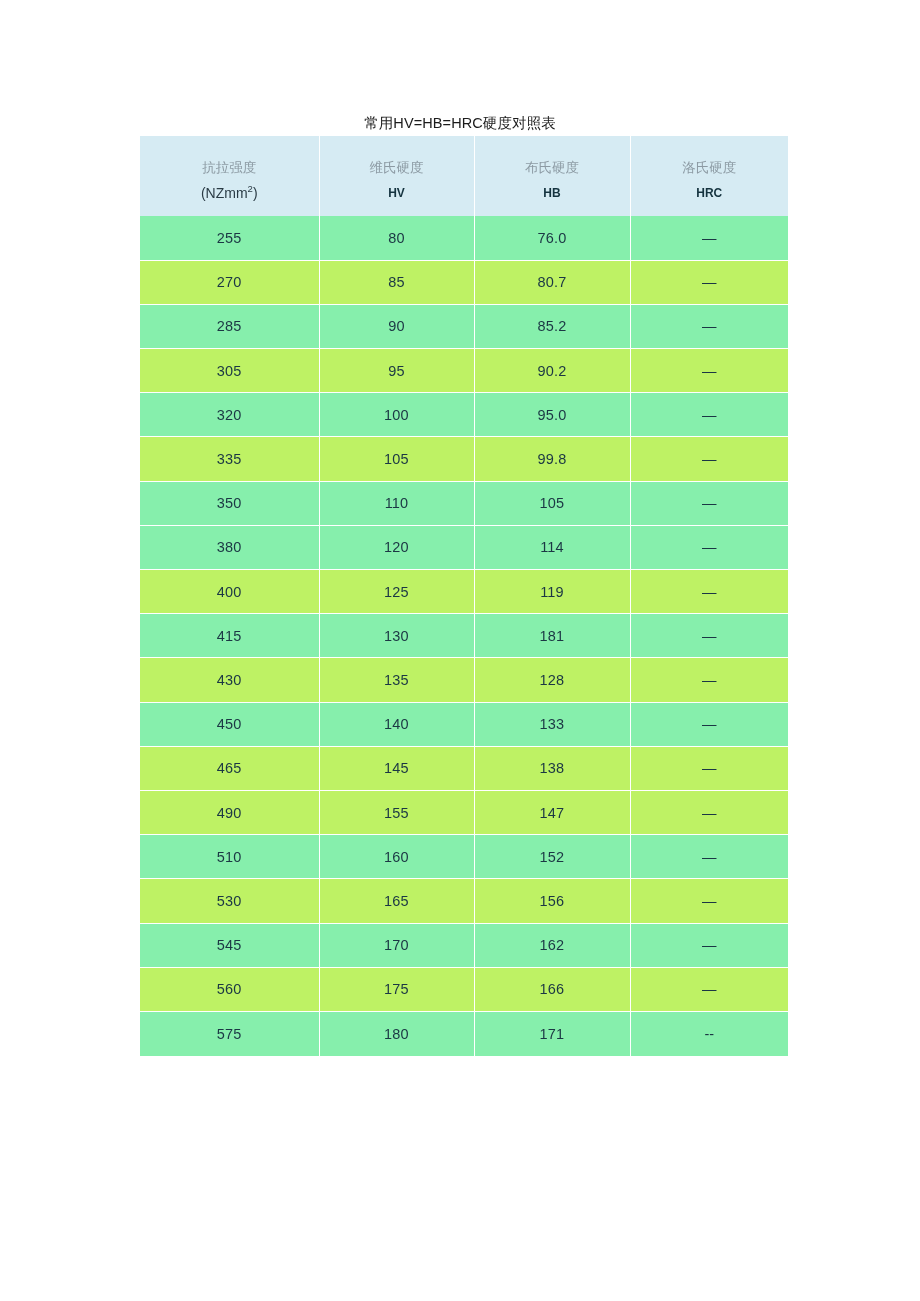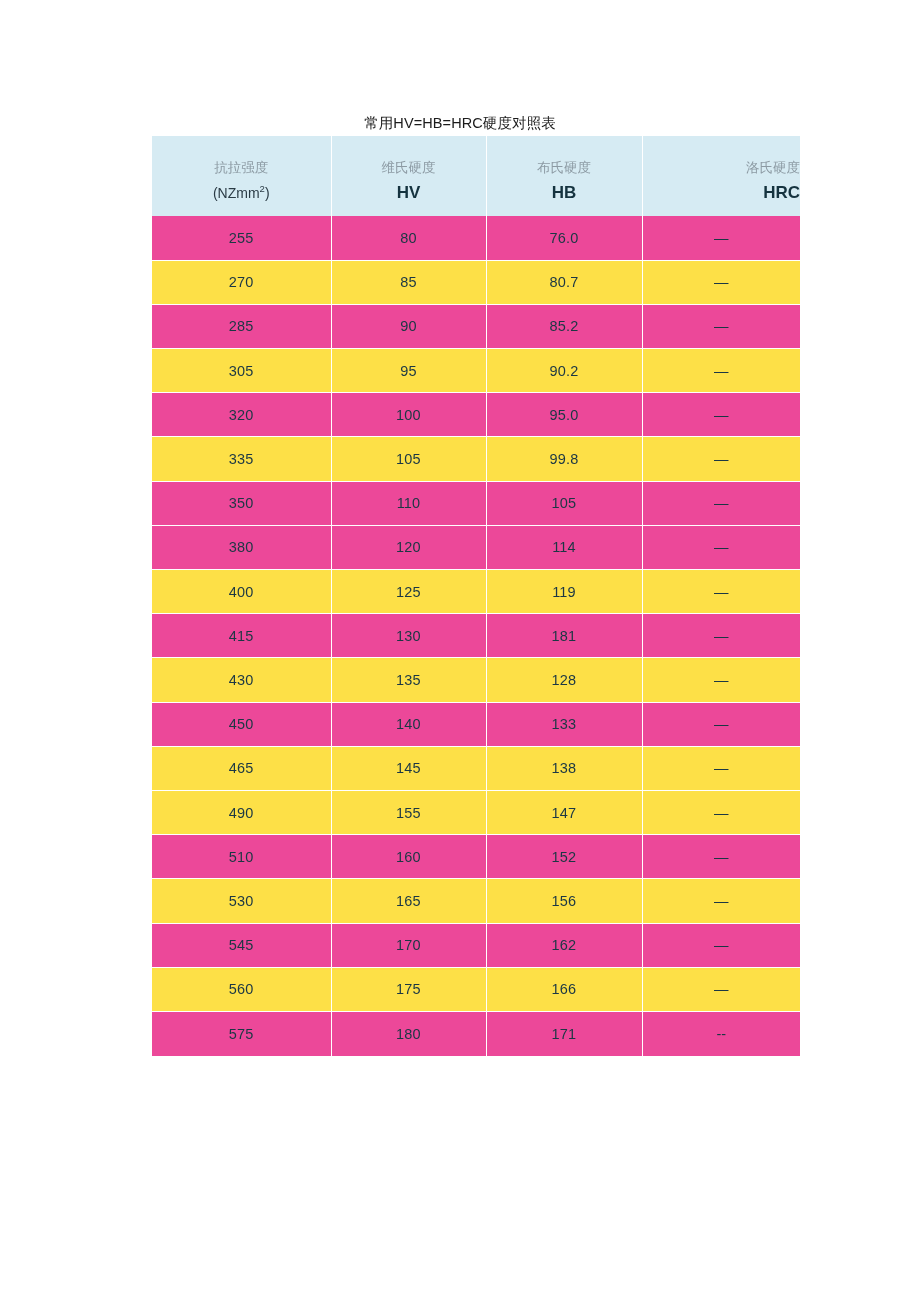--- a/index.html
+++ b/index.html
@@ -35,21 +35,21 @@
     font-size: 14.5px;
     line-height: 20px;
     color: #1b1b1b;
     letter-spacing: 0.1px;
     white-space: nowrap;
   }
 
   
   .hardness-table {
     position: absolute;
-    left: 152px;
+    left: 140px;
     top: 136px;
     width: 648px;
     border-collapse: collapse;
     table-layout: fixed;
   }
   .hardness-table col.c-tensile { width: 179px; }
   .hardness-table col.c-hv      { width: 155px; }
   .hardness-table col.c-hb      { width: 156px; }
   .hardness-table col.c-hrc     { width: 158px; }
 
@@ -59,52 +59,52 @@
   }
   thead th {
     background: #d6ebf3;
     border: 0;
     border-right: 1.5px solid #ffffff;
     padding: 0;
     vertical-align: middle;
     text-align: center;
     font-weight: normal;
   }
-  thead th:last-child { border-right: 0; text-align: right; }
+  thead th:last-child { border-right: 0; }
 
   .hdr-cn {
     display: block;
     font-size: 13.5px;
     line-height: 19px;
     color: #8c9aa3;
     padding-top: 9px;
   }
   .hdr-en {
     display: block;
-    font-size: 17px;
+    font-size: 12px;
     line-height: 22px;
     color: #15333f;
     font-weight: bold;
     padding-top: 5px;
   }
   .hdr-en.unit {
     font-weight: normal;
     color: #2a3b45;
     font-size: 14px;
   }
   .hdr-en.unit sup {
     font-size: 9.5px;
     vertical-align: super;
     line-height: 0;
   }
 
   
   tbody tr { height: 44.2px; }
-  tbody tr.band-dark  td { background: #ec4899; }
-  tbody tr.band-light td { background: #fde047; }
+  tbody tr.band-dark  td { background: #86efac; }
+  tbody tr.band-light td { background: #bef264; }
 
   tbody td {
     border: 0;
     border-right: 1.5px solid #ffffff;
     border-bottom: 1.5px solid #ffffff;
     padding: 0;
     text-align: center;
     vertical-align: middle;
     font-size: 14.5px;
     color: #1b3744;

